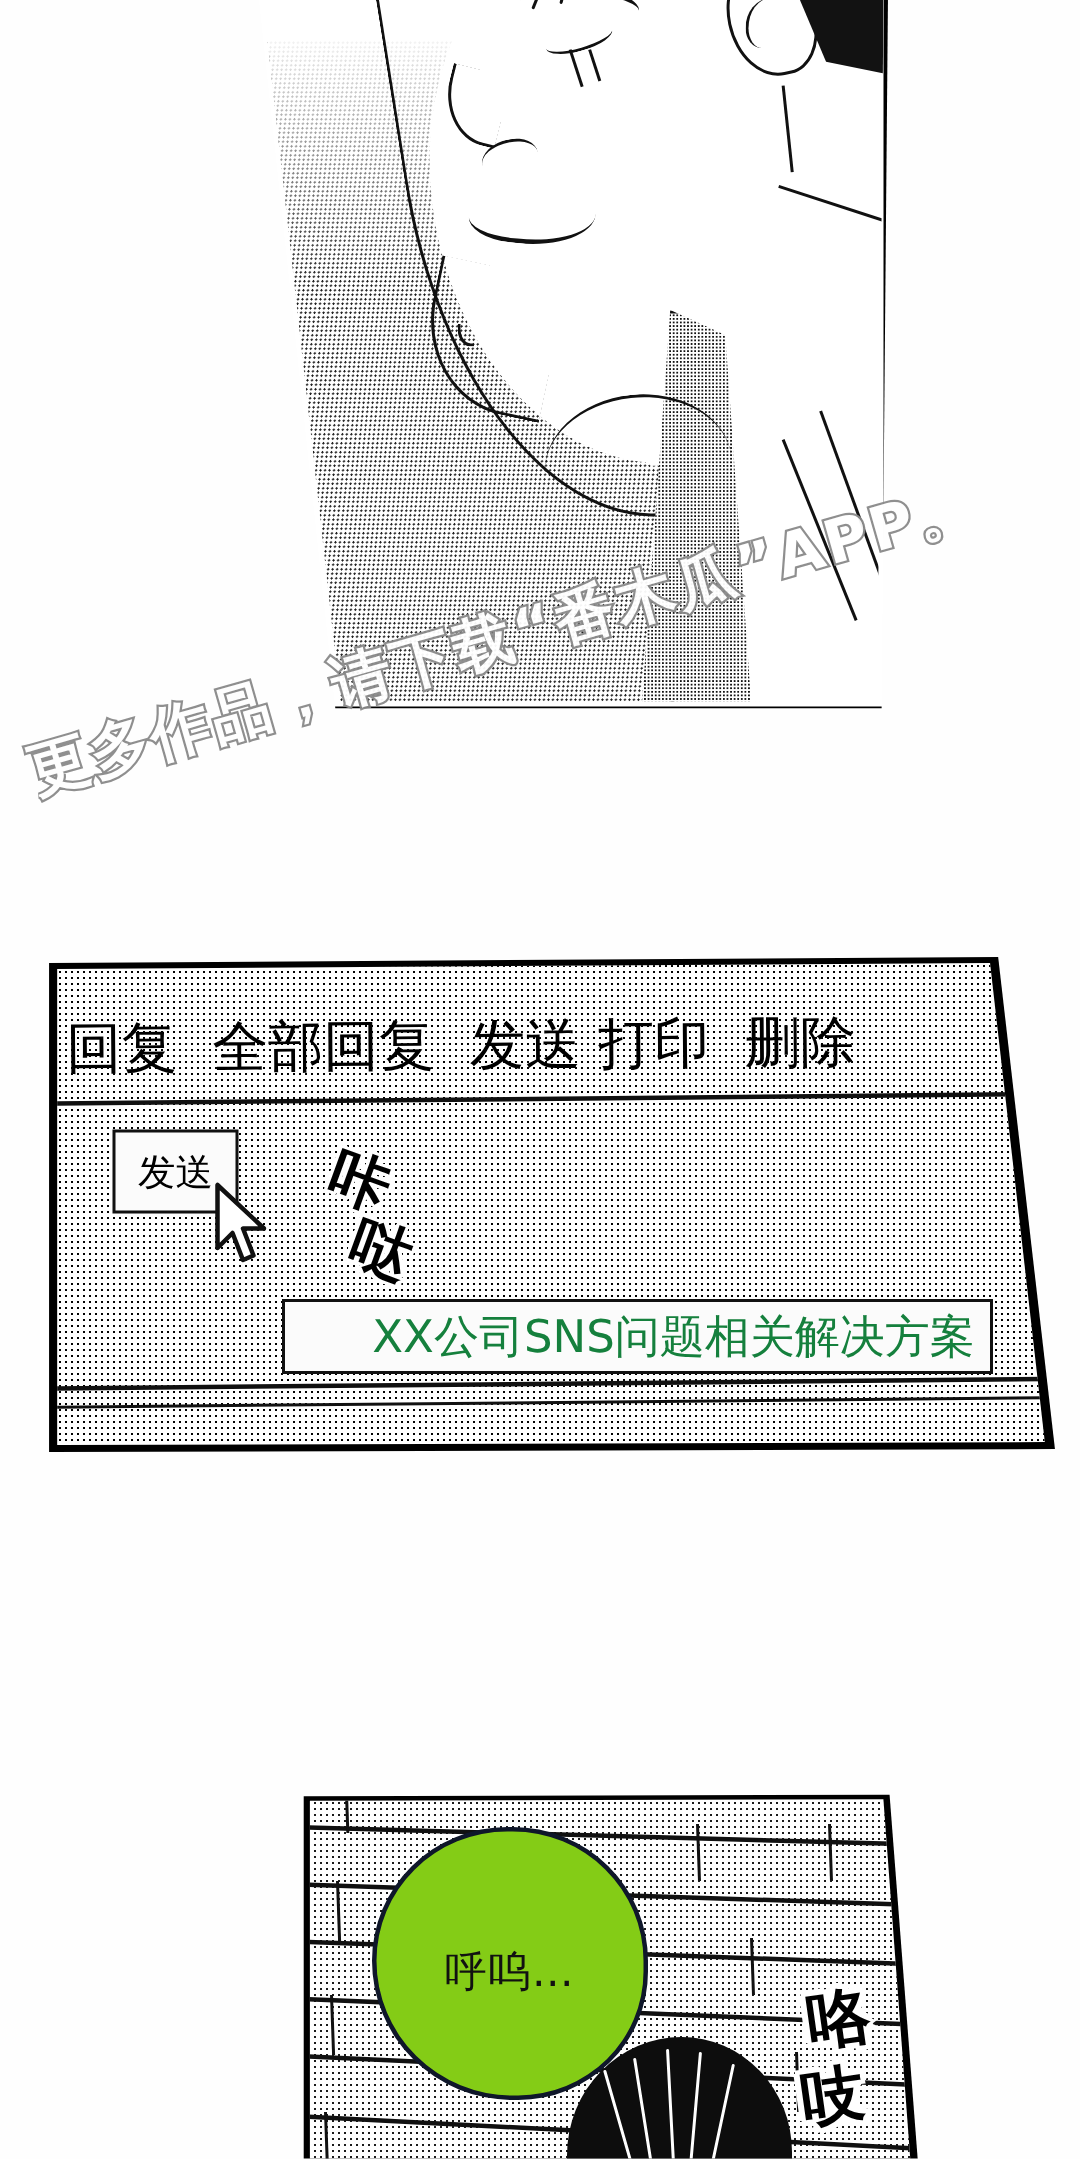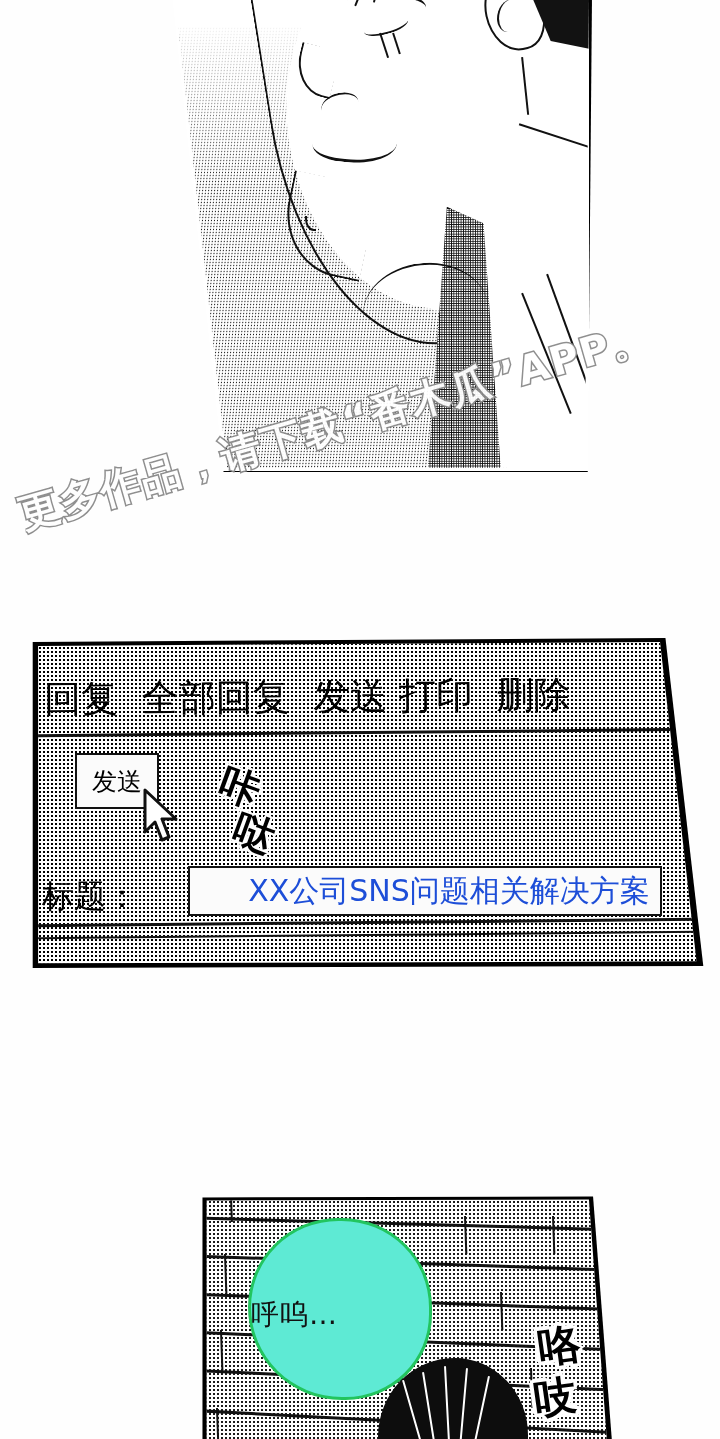--- a/index.html
+++ b/index.html
@@ -228,21 +228,21 @@
     position:absolute;left:12px;top:237px;font-size:32px;color:#000;
     font-family:"DejaVu Sans","Liberation Sans",sans-serif;
   }
   .subject-box{
     position:absolute;left:158px;top:228px;width:470px;height:46px;
     background:#fbfbfb;border:2.2px solid #111;
     display:flex;align-items:center;justify-content:center;
     overflow:hidden;
   }
   .subject-box span{
-    font-size:30px;color:#1d4ed8;white-space:nowrap;
+    font-size:30px;color:#15803d;white-space:nowrap;
     font-family:"DejaVu Sans","Liberation Sans",sans-serif;
     margin-left:48px;
   }
 
   
   #panel-wall{
     position:absolute;left:200px;top:1196px;width:412px;height:246px;
   }
   #panel-wall .wframe{
     position:absolute;inset:0;background:#000;
@@ -257,23 +257,23 @@
   .wall-h{
     position:absolute;left:-6%;width:118%;height:2.6px;background:#111;
     transform-origin:left center;
   }
   .wall-v{
     position:absolute;width:2.4px;background:#111;
     transform-origin:top center;
   }
   .bubble{
     position:absolute;left:48px;top:22px;width:178px;height:176px;
-    background:#5eead4;border:3px solid #22c55e;
+    background:#84cc16;border:3px solid #0f172a;
     border-radius:50% 50% 48% 52%;
-    display:flex;align-items:center;
+    display:flex;align-items:center;justify-content:center;
   }
   .bubble span{
     font-size:28px;color:#111;letter-spacing:1px;
     font-family:"DejaVu Sans","Liberation Sans",sans-serif;
     transform:translateY(6px);
   }
   .bubble-tail{
     position:absolute;left:208px;top:178px;width:26px;height:30px;
     background:#fff;border-left:3px solid #111;border-bottom:3px solid #111;
     transform:rotate(-36deg) skewX(-14deg);
@@ -368,21 +368,20 @@
     </div>
 
     <div class="send-btn">
       <span>发送</span>
     </div>
 
     <svg class="cursor" viewBox="0 0 40 56">
       <polygon points="2,2 2,44 12,34 19,52 26,49 19,31 33,31" fill="#ffffff" stroke="#111111" stroke-width="3" stroke-linejoin="round"></polygon>
     </svg>
 
-    <div class="subject-label">标题：</div>
     <div class="subject-box">
       <span>XX公司SNS问题相关解决方案</span>
     </div>
   </div>
 </div>
 
 <div class="sfx-click">
   <span class="c" style="left:8px;top:0px;transform:rotate(20deg);">咔</span>
   <span class="c" style="left:22px;top:46px;transform:rotate(20deg);">哒</span>
 </div>

